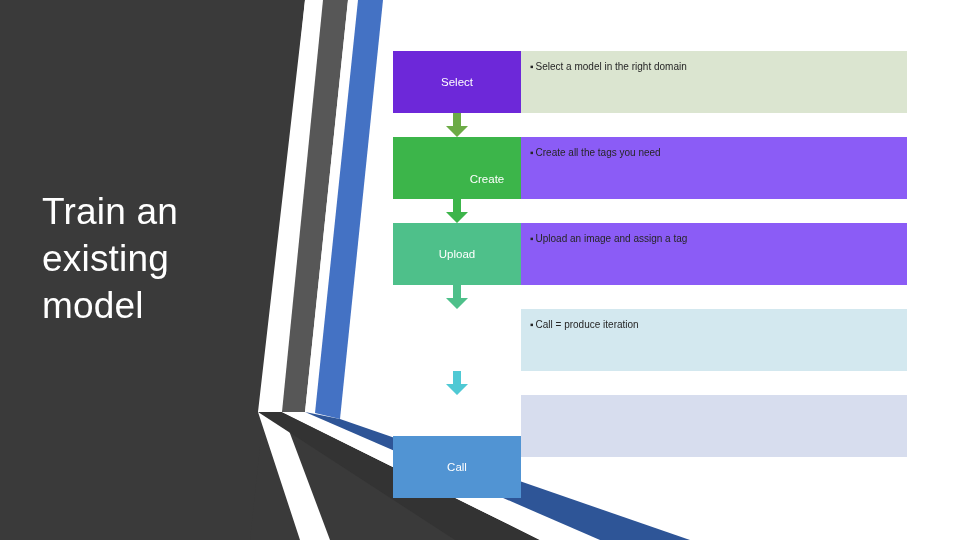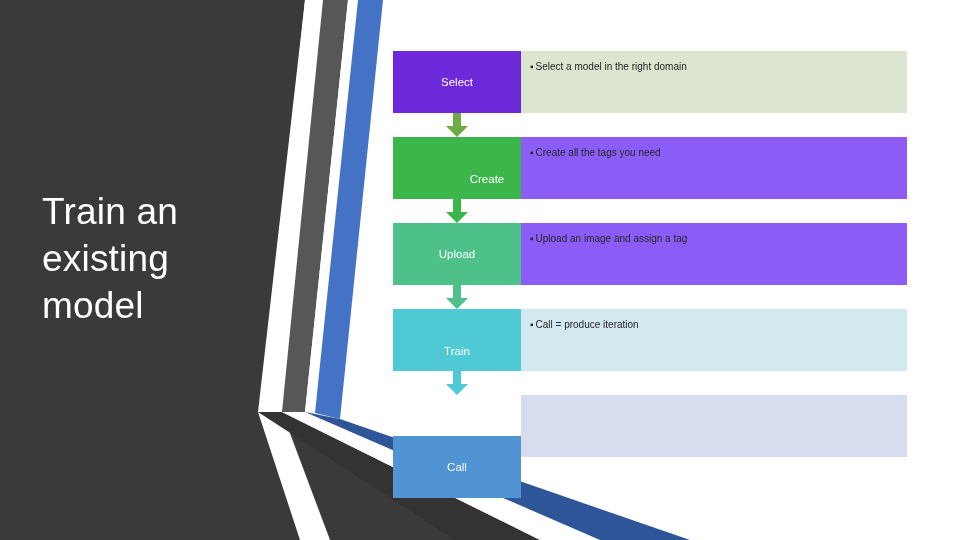--- a/index.html
+++ b/index.html
@@ -193,23 +193,20 @@
       </div>
     </div>
 
     <div class="arrow" style="top:234px;">
       <svg width="30" height="24" viewBox="0 0 30 24" xmlns="http://www.w3.org/2000/svg">
         <polygon points="11,0 19,0 19,13 26,13 15,24 4,13 11,13" fill="#4ec08a"></polygon>
       </svg>
     </div>
 
     <div class="row" style="top:258px;">
-      <div class="stage-box" style="background:#4fc9d4;">
-        <div class="stage-label" style="top:36px;">Train</div>
-      </div>
       <div class="text-panel" style="background:#d3e8ef;">
         <div class="bullet">
           <span class="dot">▪</span><span>Call = produce iteration</span>
         </div>
       </div>
     </div>
 
     <div class="arrow" style="top:320px;">
       <svg width="30" height="24" viewBox="0 0 30 24" xmlns="http://www.w3.org/2000/svg">
         <polygon points="11,0 19,0 19,13 26,13 15,24 4,13 11,13" fill="#4fc9d4"></polygon>

